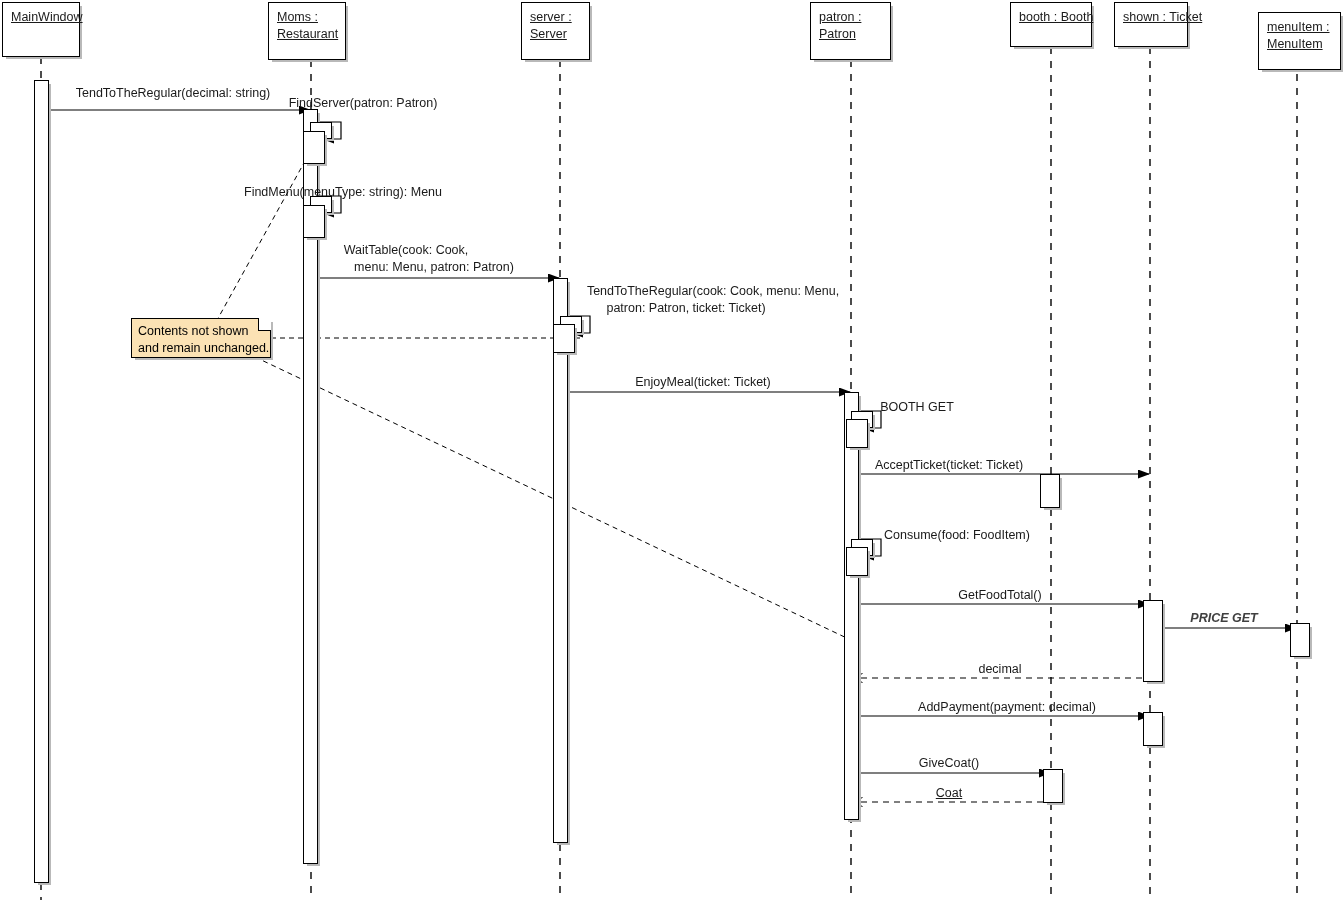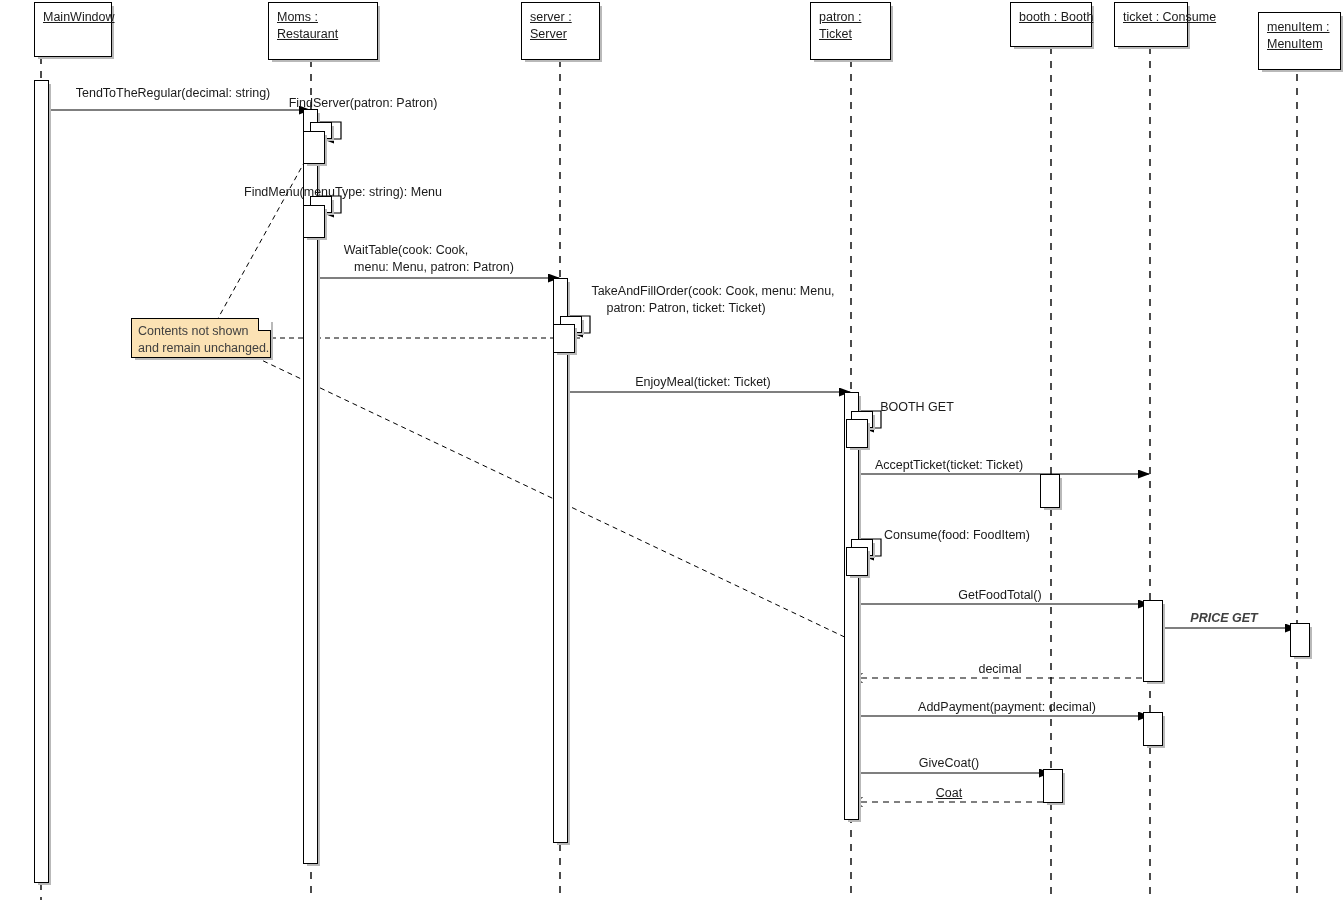--- a/index.html
+++ b/index.html
@@ -16,21 +16,21 @@
   .act{position:absolute;background:#ffffff;border:1px solid #000;
     box-shadow:3px 3px 0 -1px #b9b9b9;box-sizing:border-box;}
 
   .msg-label{position:absolute;font-size:12.5px;color:#1a1a1a;white-space:nowrap;
     line-height:15px;}
   .msg-label.ctr{transform:translateX(-50%);text-align:center;}
   .msg-label.blue{color:#404040;font-style:italic;font-weight:bold;text-align:right;}
 
   .note{position:absolute;background:#fbe2b4;border:1px solid #000;
     box-shadow:3px 3px 0 -1px #b9b9b9;box-sizing:border-box;
-    font-size:12.5px;color:#404040;line-height:17px;padding:4px 6px 4px 6px;}
+    font-size:12.5px;color:#000000;line-height:17px;padding:4px 6px 4px 6px;}
   .note .fold{position:absolute;right:-1px;top:-1px;width:12px;height:12px;
     background:#ffffff;border-left:1px solid #000;border-bottom:1px solid #000;}
   .note-line{display:block;white-space:nowrap;}
 </style>
 </head>
 <body>
 
 <div id="canvas">
 
   <svg id="layer" viewBox="0 0 1343 908" xmlns="http://www.w3.org/2000/svg">
@@ -102,40 +102,40 @@
         <g>
           <line x1="859" x2="1050" y1="773" y2="773" stroke="#000" stroke-width="1.2" marker-end="url(#arrowFilled)"></line>
         </g>
         <g>
           <line x1="1043" x2="852" y1="802" y2="802" stroke="#000" stroke-width="1.2" stroke-dasharray="6,5" marker-end="url(#arrowOpen)"></line>
         </g>
       </g>
   </svg>
 
   <div id="lifeline-boxes">
-      <div class="lifeline-box" style="left: 2px; top: 2px; width: 78px; height: 55px; margin-left: 32px;">
+      <div class="lifeline-box" style="left: 2px; top: 2px; width: 78px; height: 55px;">
         <span class="ln">MainWindow</span>
       </div>
-      <div class="lifeline-box" style="left: 268px; top: 2px; width: 110px; height: 58px;">
+      <div class="lifeline-box" style="left: 268px; top: 2px; width: 78px; height: 58px;">
         <span class="ln">Moms :</span>
         <span class="ln">Restaurant</span>
       </div>
-      <div class="lifeline-box" style="left: 521px; top: 2px; width: 79px; height: 58px;">
+      <div class="lifeline-box" style="left: 521px; top: 2px; width: 69px; height: 58px;">
         <span class="ln">server :</span>
         <span class="ln">Server</span>
       </div>
       <div class="lifeline-box" style="left: 810px; top: 2px; width: 81px; height: 58px;">
         <span class="ln">patron :</span>
-        <span class="ln">Ticket</span>
+        <span class="ln">Patron</span>
       </div>
       <div class="lifeline-box" style="left: 1010px; top: 2px; width: 82px; height: 45px;">
         <span class="ln">booth : Booth</span>
       </div>
       <div class="lifeline-box" style="left: 1114px; top: 2px; width: 74px; height: 45px;">
-        <span class="ln">ticket : Consume</span>
+        <span class="ln">shown : Ticket</span>
       </div>
       <div class="lifeline-box" style="left: 1258px; top: 12px; width: 83px; height: 58px;">
         <span class="ln">menuItem :</span>
         <span class="ln">MenuItem</span>
       </div>
     </div>
 
   <div id="activations">
       <div class="act" style="left: 34px; top: 80px; width: 15px; height: 803px;"></div>
       <div class="act" style="left: 303px; top: 109px; width: 15px; height: 755px;"></div>
@@ -157,21 +157,21 @@
       <div class="act" style="left: 1143px; top: 712px; width: 20px; height: 34px;"></div>
       <div class="act" style="left: 1043px; top: 769px; width: 20px; height: 34px;"></div>
     </div>
 
   <div id="labels">
       <div class="msg-label ctr" style="left: 173px; top: 86px;">TendToTheRegular(decimal: string)</div>
       <div class="msg-label ctr" style="left: 343px; top: 96px; padding-left: 40px;">FindServer(patron: Patron)</div>
       <div class="msg-label ctr" style="left: 343px; top: 185px;">FindMenu(menuType: string): Menu</div>
       <div class="msg-label ctr" style="left: 406px; top: 243px;">WaitTable(cook: Cook,</div>
       <div class="msg-label ctr" style="left: 434px; top: 260px;">menu: Menu, patron: Patron)</div>
-      <div class="msg-label ctr" style="left: 713px; top: 284px;">TakeAndFillOrder(cook: Cook, menu: Menu,</div>
+      <div class="msg-label ctr" style="left: 713px; top: 284px;">TendToTheRegular(cook: Cook, menu: Menu,</div>
       <div class="msg-label ctr" style="left: 686px; top: 301px;">patron: Patron, ticket: Ticket)</div>
       <div class="msg-label ctr" style="left: 703px; top: 375px;">EnjoyMeal(ticket: Ticket)</div>
       <div class="msg-label ctr" style="left: 917px; top: 400px;">BOOTH GET</div>
       <div class="msg-label ctr" style="left: 949px; top: 458px;">AcceptTicket(ticket: Ticket)</div>
       <div class="msg-label ctr" style="left: 957px; top: 528px;">Consume(food: FoodItem)</div>
       <div class="msg-label ctr" style="left: 1000px; top: 588px;">GetFoodTotal()</div>
       <div class="msg-label ctr blue" style="left: 1224px; top: 611px;">PRICE GET</div>
       <div class="msg-label ctr" style="left: 1000px; top: 662px;">decimal</div>
       <div class="msg-label ctr" style="left: 1007px; top: 700px;">AddPayment(payment: decimal)</div>
       <div class="msg-label ctr" style="left: 949px; top: 756px;">GiveCoat()</div>

